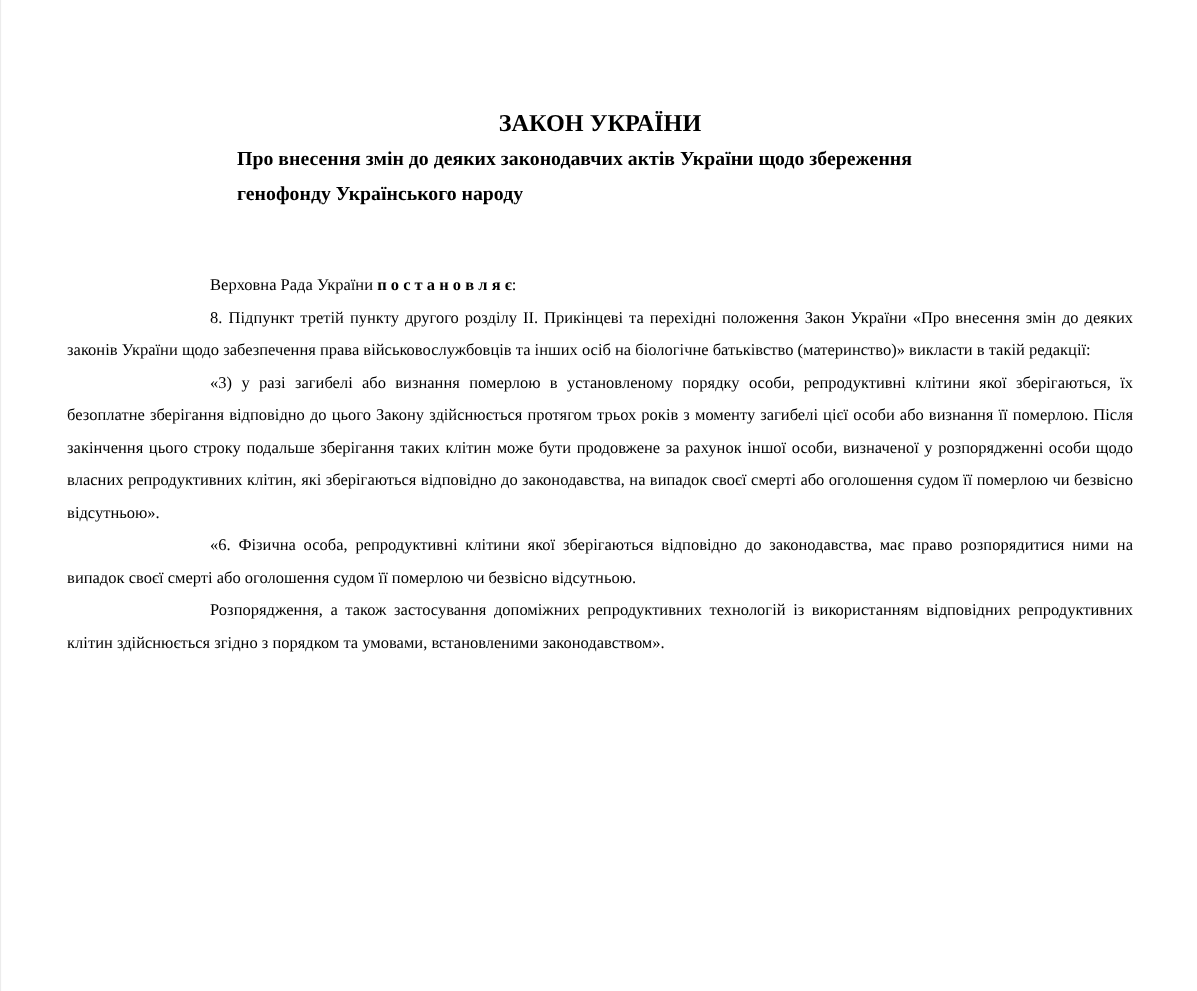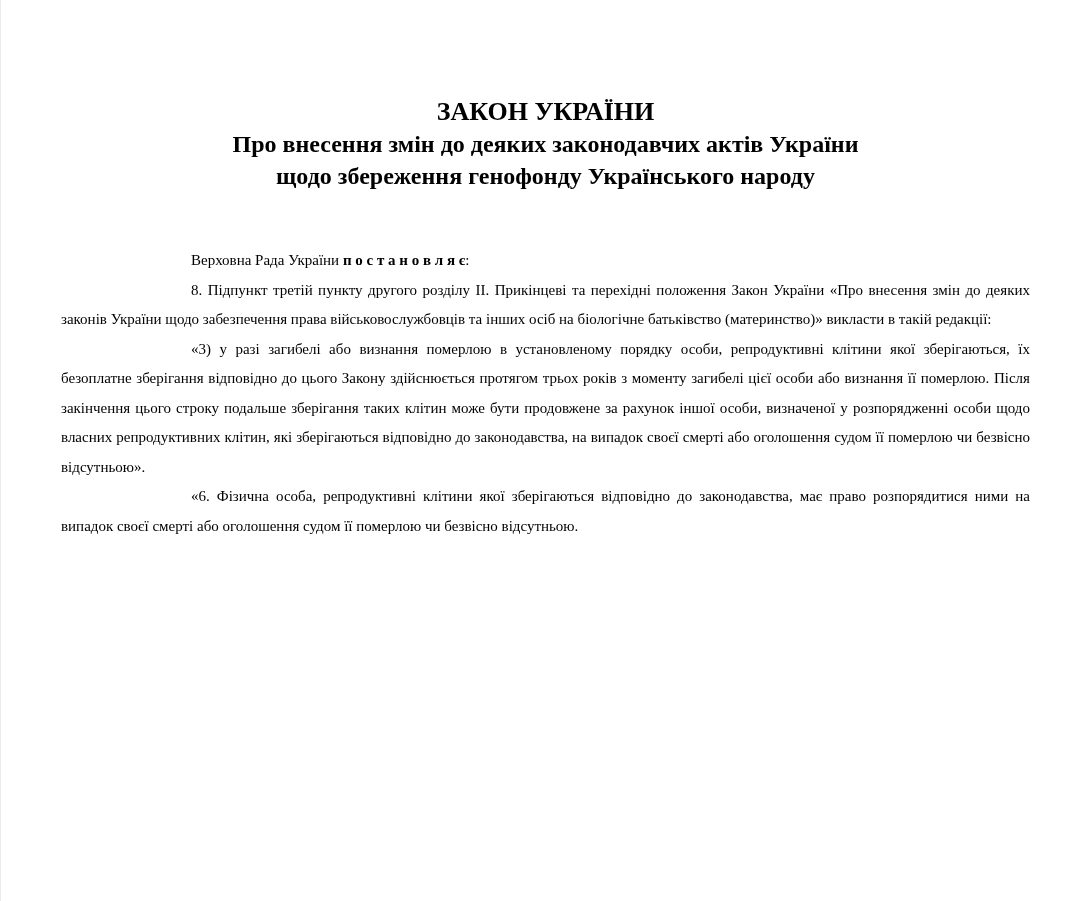--- a/index.html
+++ b/index.html
@@ -20,29 +20,29 @@
     height: 901px;
     padding: 96px 58px 0 60px;
     border-left: 1px solid #ececec;
     overflow: hidden;
     background: #ffffff;
   }
   .doc-title {
     margin: 0;
     text-align: center;
     font-weight: bold;
-    font-size: 26px;
+    font-size: 22px;
     line-height: 32px;
   }
   .doc-subtitle {
     margin: 0 auto 54px auto;
     max-width: 660px;
-    text-align: center;
+    text-align: left;
     font-weight: bold;
-    font-size: 24px;
+    font-size: 18px;
     line-height: 32px;
   }
   .doc-body p {
     margin: 0;
     font-size: 15px;
     line-height: 29.5px;
     text-align: justify;
     text-indent: 130px;
   }
   .bold-spaced {
@@ -61,14 +61,15 @@
     <p><span>Верховна Рада України </span><span class="bold-spaced">п о с т а н о в л я є</span><span>:</span></p>
 
 
     <p>8. Підпункт третій пункту другого розділу ІІ. Прикінцеві та перехідні положення Закон України «Про внесення змін до деяких законів України щодо забезпечення права військовослужбовців та інших осіб на біологічне батьківство (материнство)» викласти в такій редакції:</p>
 
     <p>«3) у разі загибелі або визнання померлою в установленому порядку особи, репродуктивні клітини якої зберігаються, їх безоплатне зберігання відповідно до цього Закону здійснюється протягом трьох років з моменту загибелі цієї особи або визнання її померлою. Після закінчення цього строку подальше зберігання таких клітин може бути продовжене за рахунок іншої особи, визначеної у розпорядженні особи щодо власних репродуктивних клітин, які зберігаються відповідно до законодавства, на випадок своєї смерті або оголошення судом її померлою чи безвісно відсутньою».</p>
 
 
     <p>«6. Фізична особа, репродуктивні клітини якої зберігаються відповідно до законодавства, має право розпорядитися ними на випадок своєї смерті або оголошення судом її померлою чи безвісно відсутньою.</p>
 
+    <p>Розпорядження, а також застосування допоміжних репродуктивних технологій із використанням відповідних репродуктивних клітин здійснюється згідно з порядком та умовами, встановленими законодавством».</p>
   </div>
 </div>
 
 </body></html>

